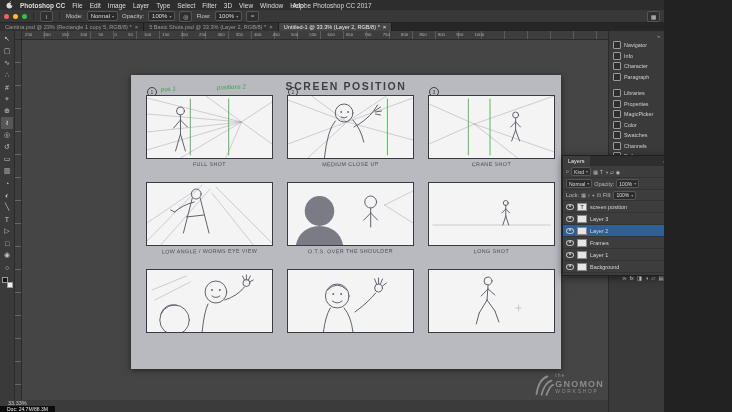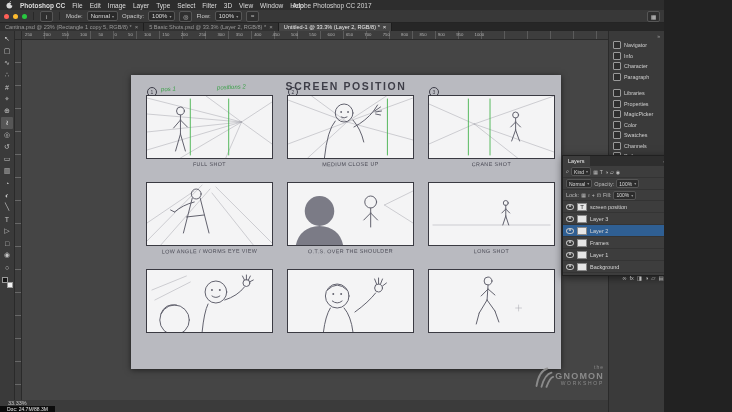--- a/index.html
+++ b/index.html
@@ -115,22 +115,22 @@
   .gapt{margin-top:6px;}
 
   
   .statusbar{position:absolute;left:0;bottom:0;right:56px;height:12px;background:#3b3b3b;z-index:8;
              font-size:5.5px;color:#c9c9c9;}
   .zoom{position:absolute;left:8px;top:0;}
   .doc-chip{position:absolute;left:0;bottom:0;height:6px;line-height:6px;background:#0c0c0c;
             color:#e8e8e8;padding:0 7px;font-size:5px;white-space:nowrap;}
 
   
-  .watermark{position:absolute;right:60px;bottom:24px;display:flex;align-items:center;gap:1px;
-             color:#8f8f8f;z-index:9;opacity:.95;text-align:right;}
+  .watermark{position:absolute;right:60px;bottom:16px;display:flex;align-items:center;gap:1px;
+             color:#8f8f8f;z-index:9;opacity:.95;}
   .wm-text{line-height:1.15;}
   .wm-the{font-size:5px;letter-spacing:1px;}
   .wm-g{font-size:9px;letter-spacing:1.2px;font-weight:bold;}
   .wm-w{font-size:5px;letter-spacing:1.7px;}
 </style>
 </head>
 <body>
 
 <div class="root">
 

